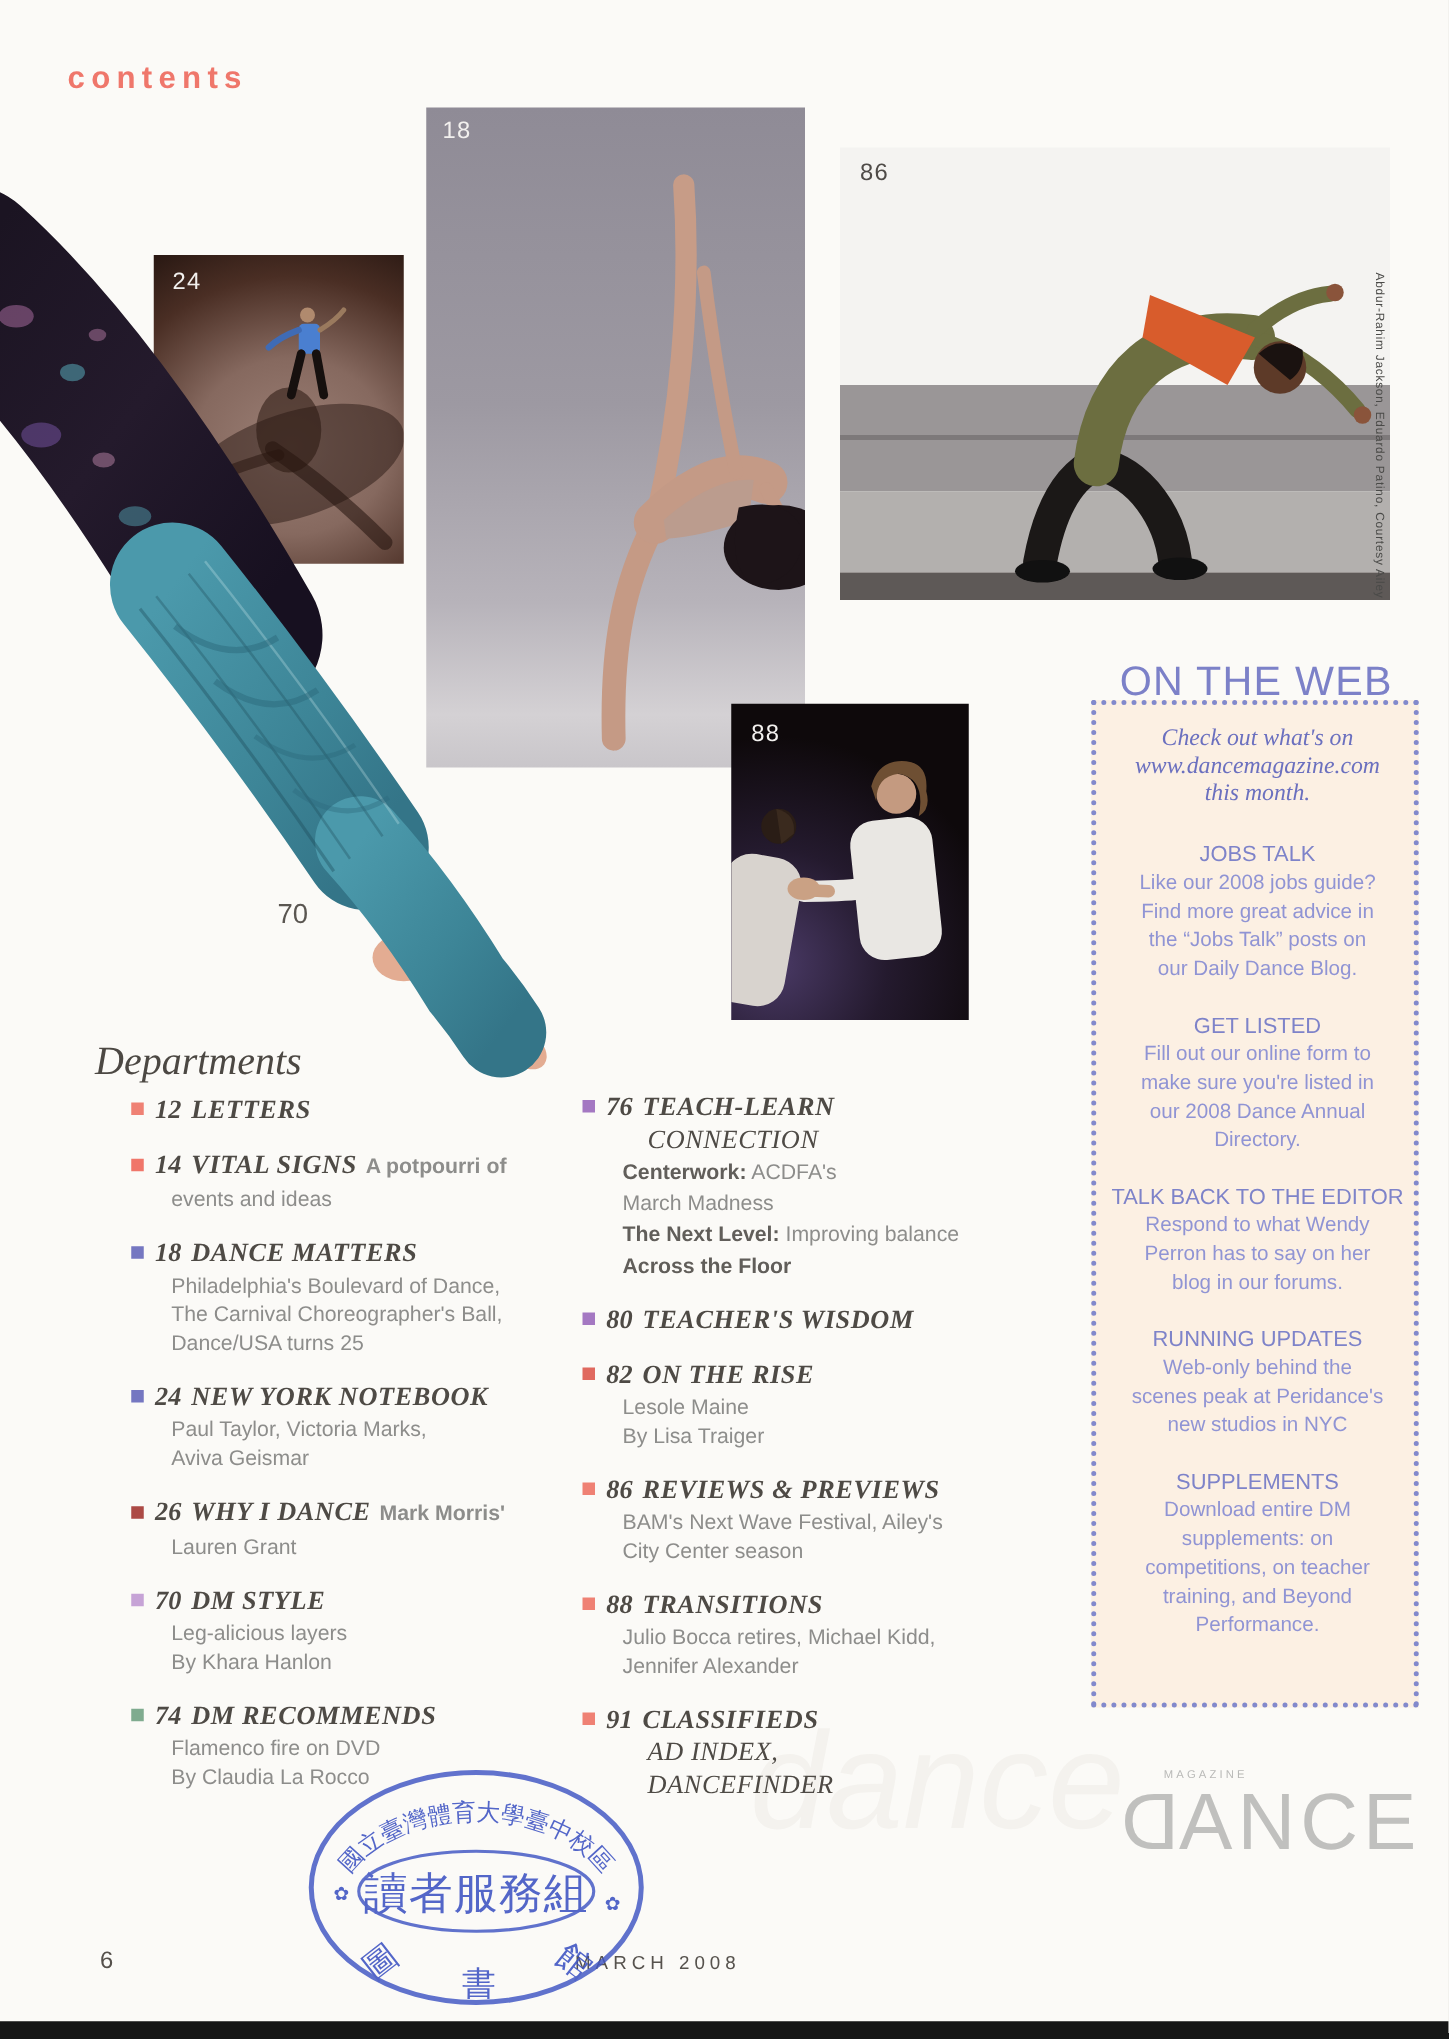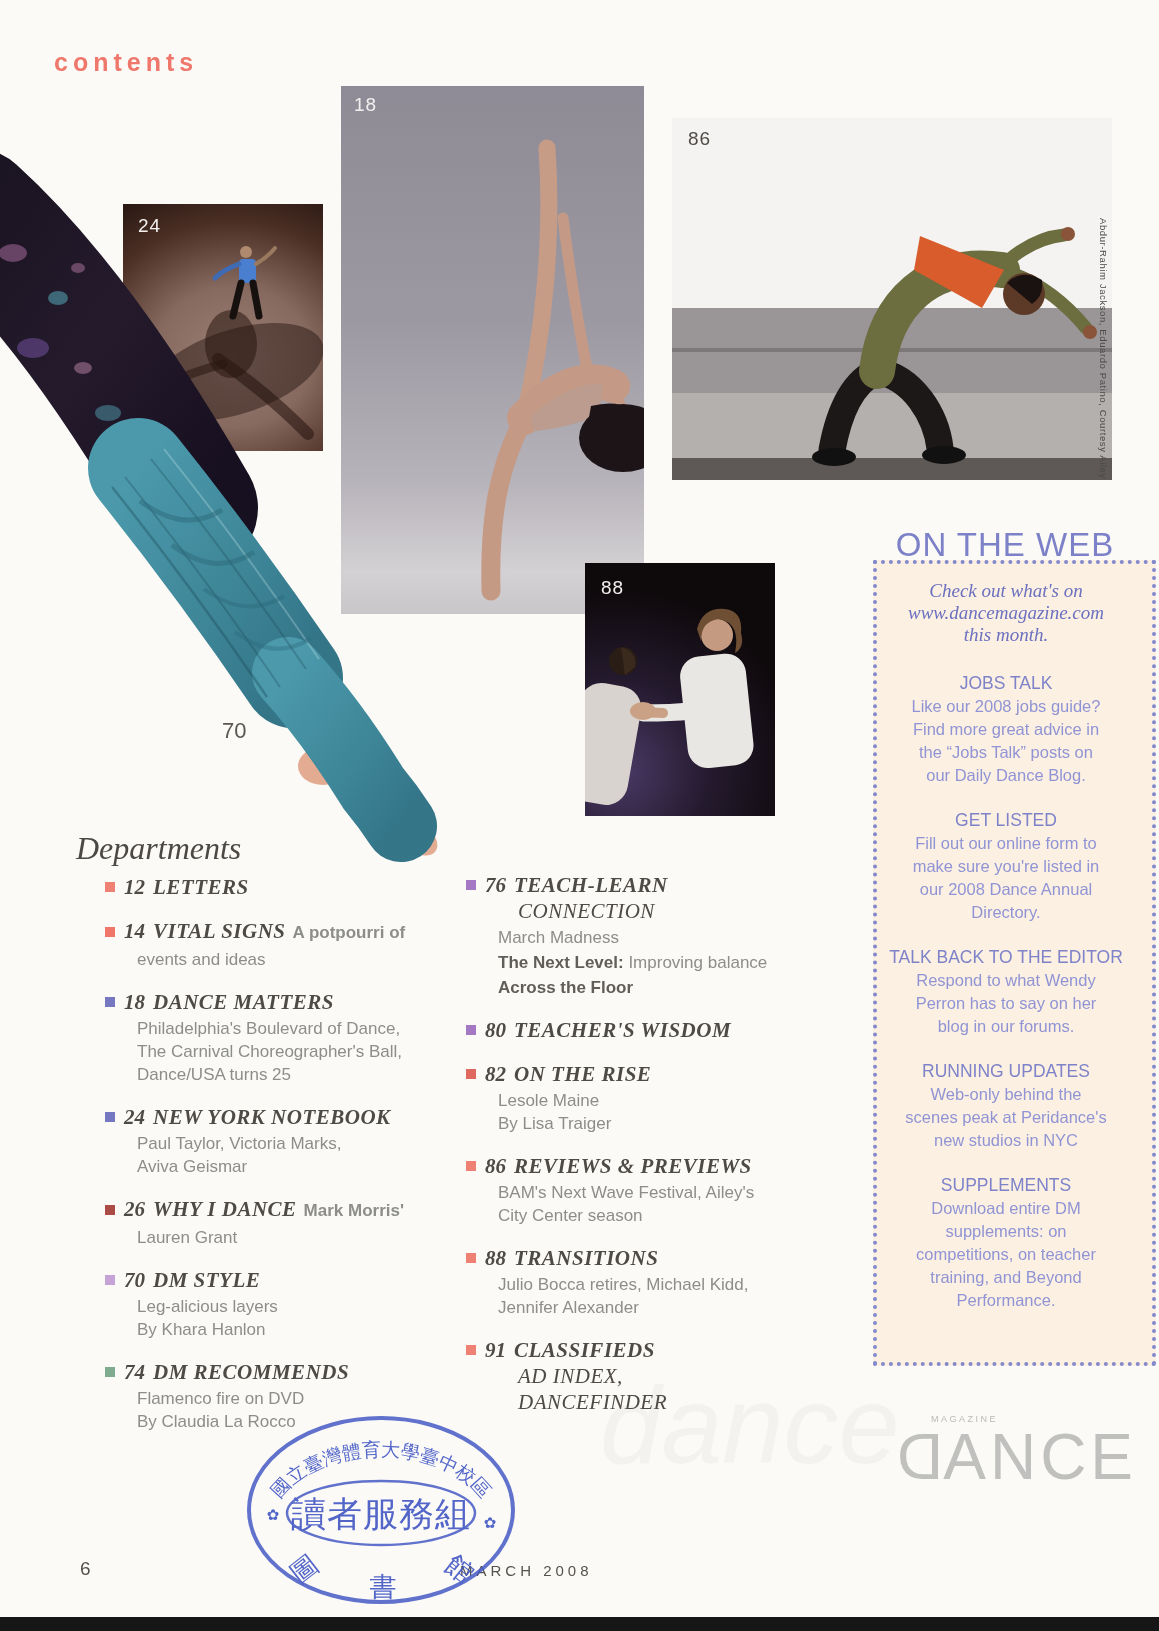--- a/index.html
+++ b/index.html
@@ -20,21 +20,21 @@
         background:radial-gradient(circle at 18% 82%, #4a3a66 0%, #241a2e 35%, #0e090b 70%);}
   .label-dark{color:#4f4b48;}
   .label-gray{position:absolute;left:222px;top:718px;font-size:22px;color:#5a5651;z-index:3;}
   .leg-art{position:absolute;left:-12px;top:138px;width:470px;height:740px;z-index:3;}
   .credit{position:absolute;left:1098px;top:218px;height:320px;writing-mode:vertical-rl;
         font-size:9.5px;color:#4a4a48;letter-spacing:.6px;z-index:4;}
   
   .web-title{position:absolute;left:860px;top:526px;width:290px;text-align:center;
         font-size:33px;color:#7c81c8;letter-spacing:1px;z-index:5;}
   .web-box{position:absolute;left:873px;top:560px;width:238px;height:772px;
-        border:4px dotted #8289cc;background:#fcf0e3;padding:16px 27px 10px 10px;
+        border:4px dotted #8289cc;background:#fcf0e3;padding:16px 6px 10px 10px;
         text-align:center;z-index:4;}
   .web-intro{font-family:"Liberation Serif",serif;font-style:italic;font-size:19px;
         color:#6b70bf;line-height:22px;white-space:pre-line;margin-bottom:26px;}
   .web-section{margin-bottom:22px;}
   .web-heading{font-size:17.5px;color:#7e83c9;line-height:23px;}
   .web-body{font-size:16.5px;color:#9094d4;line-height:23px;white-space:pre-line;}
   
   .departments-title{position:absolute;left:76px;top:830px;font-family:"Liberation Serif",serif;
         font-style:italic;font-size:32px;color:#4c4843;}
   .dept-col{position:absolute;z-index:4;}
@@ -294,20 +294,21 @@
   </div>
 
   <div class="dept-col dept-col-2">
     <div class="dept-item">
       <div class="dept-title-line">
         <span class="bullet" style="background: rgb(164, 120, 194);"></span>
         <span class="dept-num">76</span>
         <span class="dept-title">TEACH-LEARN</span>
       </div>
       <div class="dept-title2">CONNECTION</div>
+      <div class="dept-sub-rich"><span class="b">Centerwork:</span><span> ACDFA's</span></div>
       <div class="dept-sub-rich"><span>March Madness</span></div>
       <div class="dept-sub-rich"><span class="b">The Next Level:</span><span> Improving balance</span></div>
       <div class="dept-sub-rich"><span class="b">Across the Floor</span></div>
     </div>
     <div class="dept-item">
       <div class="dept-title-line">
         <span class="bullet" style="background: rgb(164, 120, 194);"></span>
         <span class="dept-num">80</span>
         <span class="dept-title">TEACHER'S WISDOM</span>
       </div>

